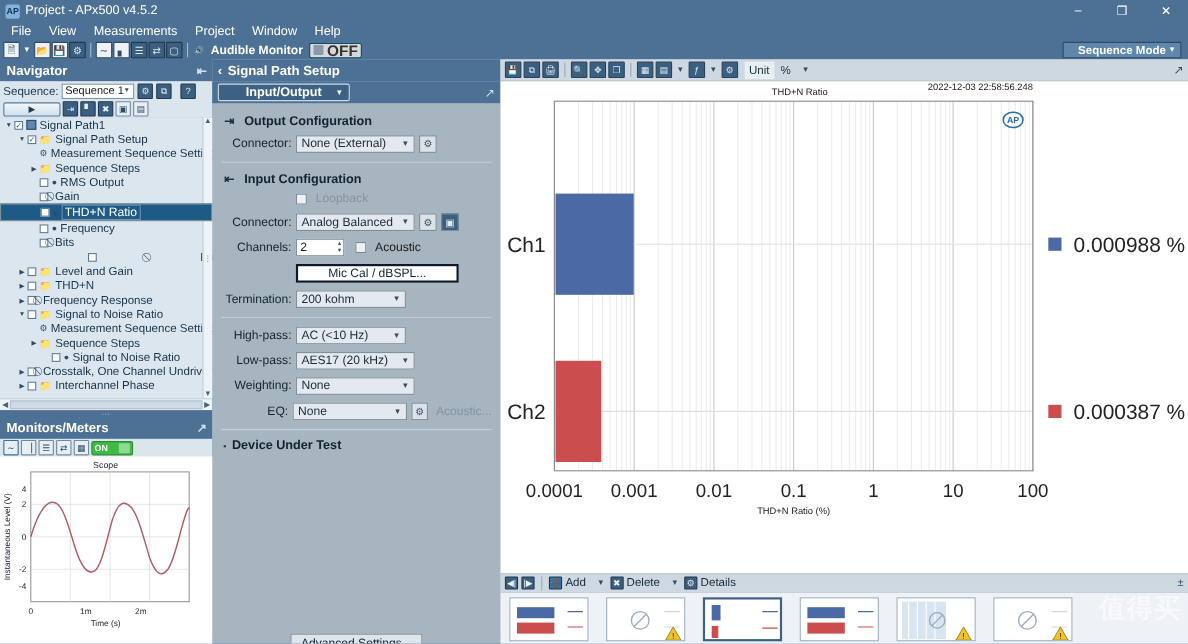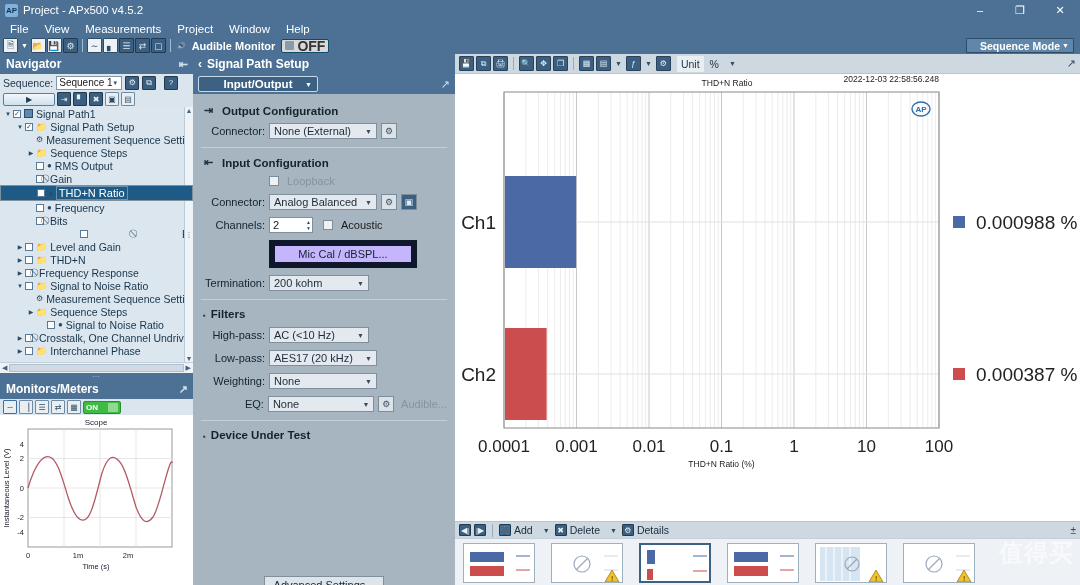--- a/index.html
+++ b/index.html
@@ -162,21 +162,21 @@
   .divider { height:1px;background:#c3ced7;margin:8px 0; }
   .dotted-title { font-weight:bold;font-size:11.5px;color:#12232f;margin:2px 0 7px 2px; }
   .dotted-title:before { content:"\25AA";margin-right:5px;font-size:8px;color:#2a3b49; }
   .spin {
     background:#fff;border:1px solid #808f9c;height:16px;width:44px;display:flex;align-items:center;
     padding-left:3px;font-size:11px;position:relative;
   }
   .spin .arrows { position:absolute;right:1px;top:1px;display:flex;flex-direction:column;font-size:5px;line-height:6px;color:#3a4b5a; }
   .chk { width:10px;height:10px;border:1px solid #7d8c99;background:#eef1f4;margin-right:4px; }
   .wide-btn {
-    background:#c4b5fd;border:6px solid #0f172a;height:28px;width:148px;
+    background:#ffffff;border:2px solid #0f172a;height:17px;width:148px;
     display:flex;align-items:center;justify-content:center;font-size:11px;color:#12232f;
   }
   .txtbox { background:#fff;border:1px solid #808f9c;height:16px;width:62px;display:flex;align-items:center;padding-left:3px;font-size:11px; }
   .ghost { color:#8494a1; }
   .adv-btn {
     background:#dde4ea;border:1px solid #808f9c;height:17px;width:120px;margin:0 auto 7px auto;
     display:flex;align-items:center;justify-content:center;font-size:11px;color:#12232f;
   }
 
   
@@ -514,21 +514,20 @@
         <div class="frow">
           <span class="flab">Termination:</span>
           <div class="sel" style="width:75px">
             <span>200 kohm</span>
             <span class="ca">▼</span>
           </div>
         </div>
 
         <div class="divider"></div>
 
-        <div class="dotted-title">Filters</div>
         <div class="frow">
           <span class="flab">High-pass:</span>
           <div class="sel" style="width:98px">
             <span>AC (&lt;10 Hz)</span>
             <span class="ca">▼</span>
           </div>
         </div>
         <div class="frow">
           <span class="flab">Low-pass:</span>
           <div class="sel" style="width:108px">
@@ -543,21 +542,21 @@
             <span class="ca">▼</span>
           </div>
         </div>
         <div class="frow">
           <span class="flab">EQ:</span>
           <div class="sel" style="width:108px">
             <span>None</span>
             <span class="ca">▼</span>
           </div>
           <div class="sq-btn">⚙</div>
-          <span class="ghost" style="margin-left:3px">Audible...</span>
+          <span class="ghost" style="margin-left:3px">Acoustic...</span>
         </div>
 
         <div class="divider"></div>
 
         <div class="dotted-title">Device Under Test</div>
       </div>
 
       <div class="adv-btn">Advanced Settings...</div>
     </div>
 

